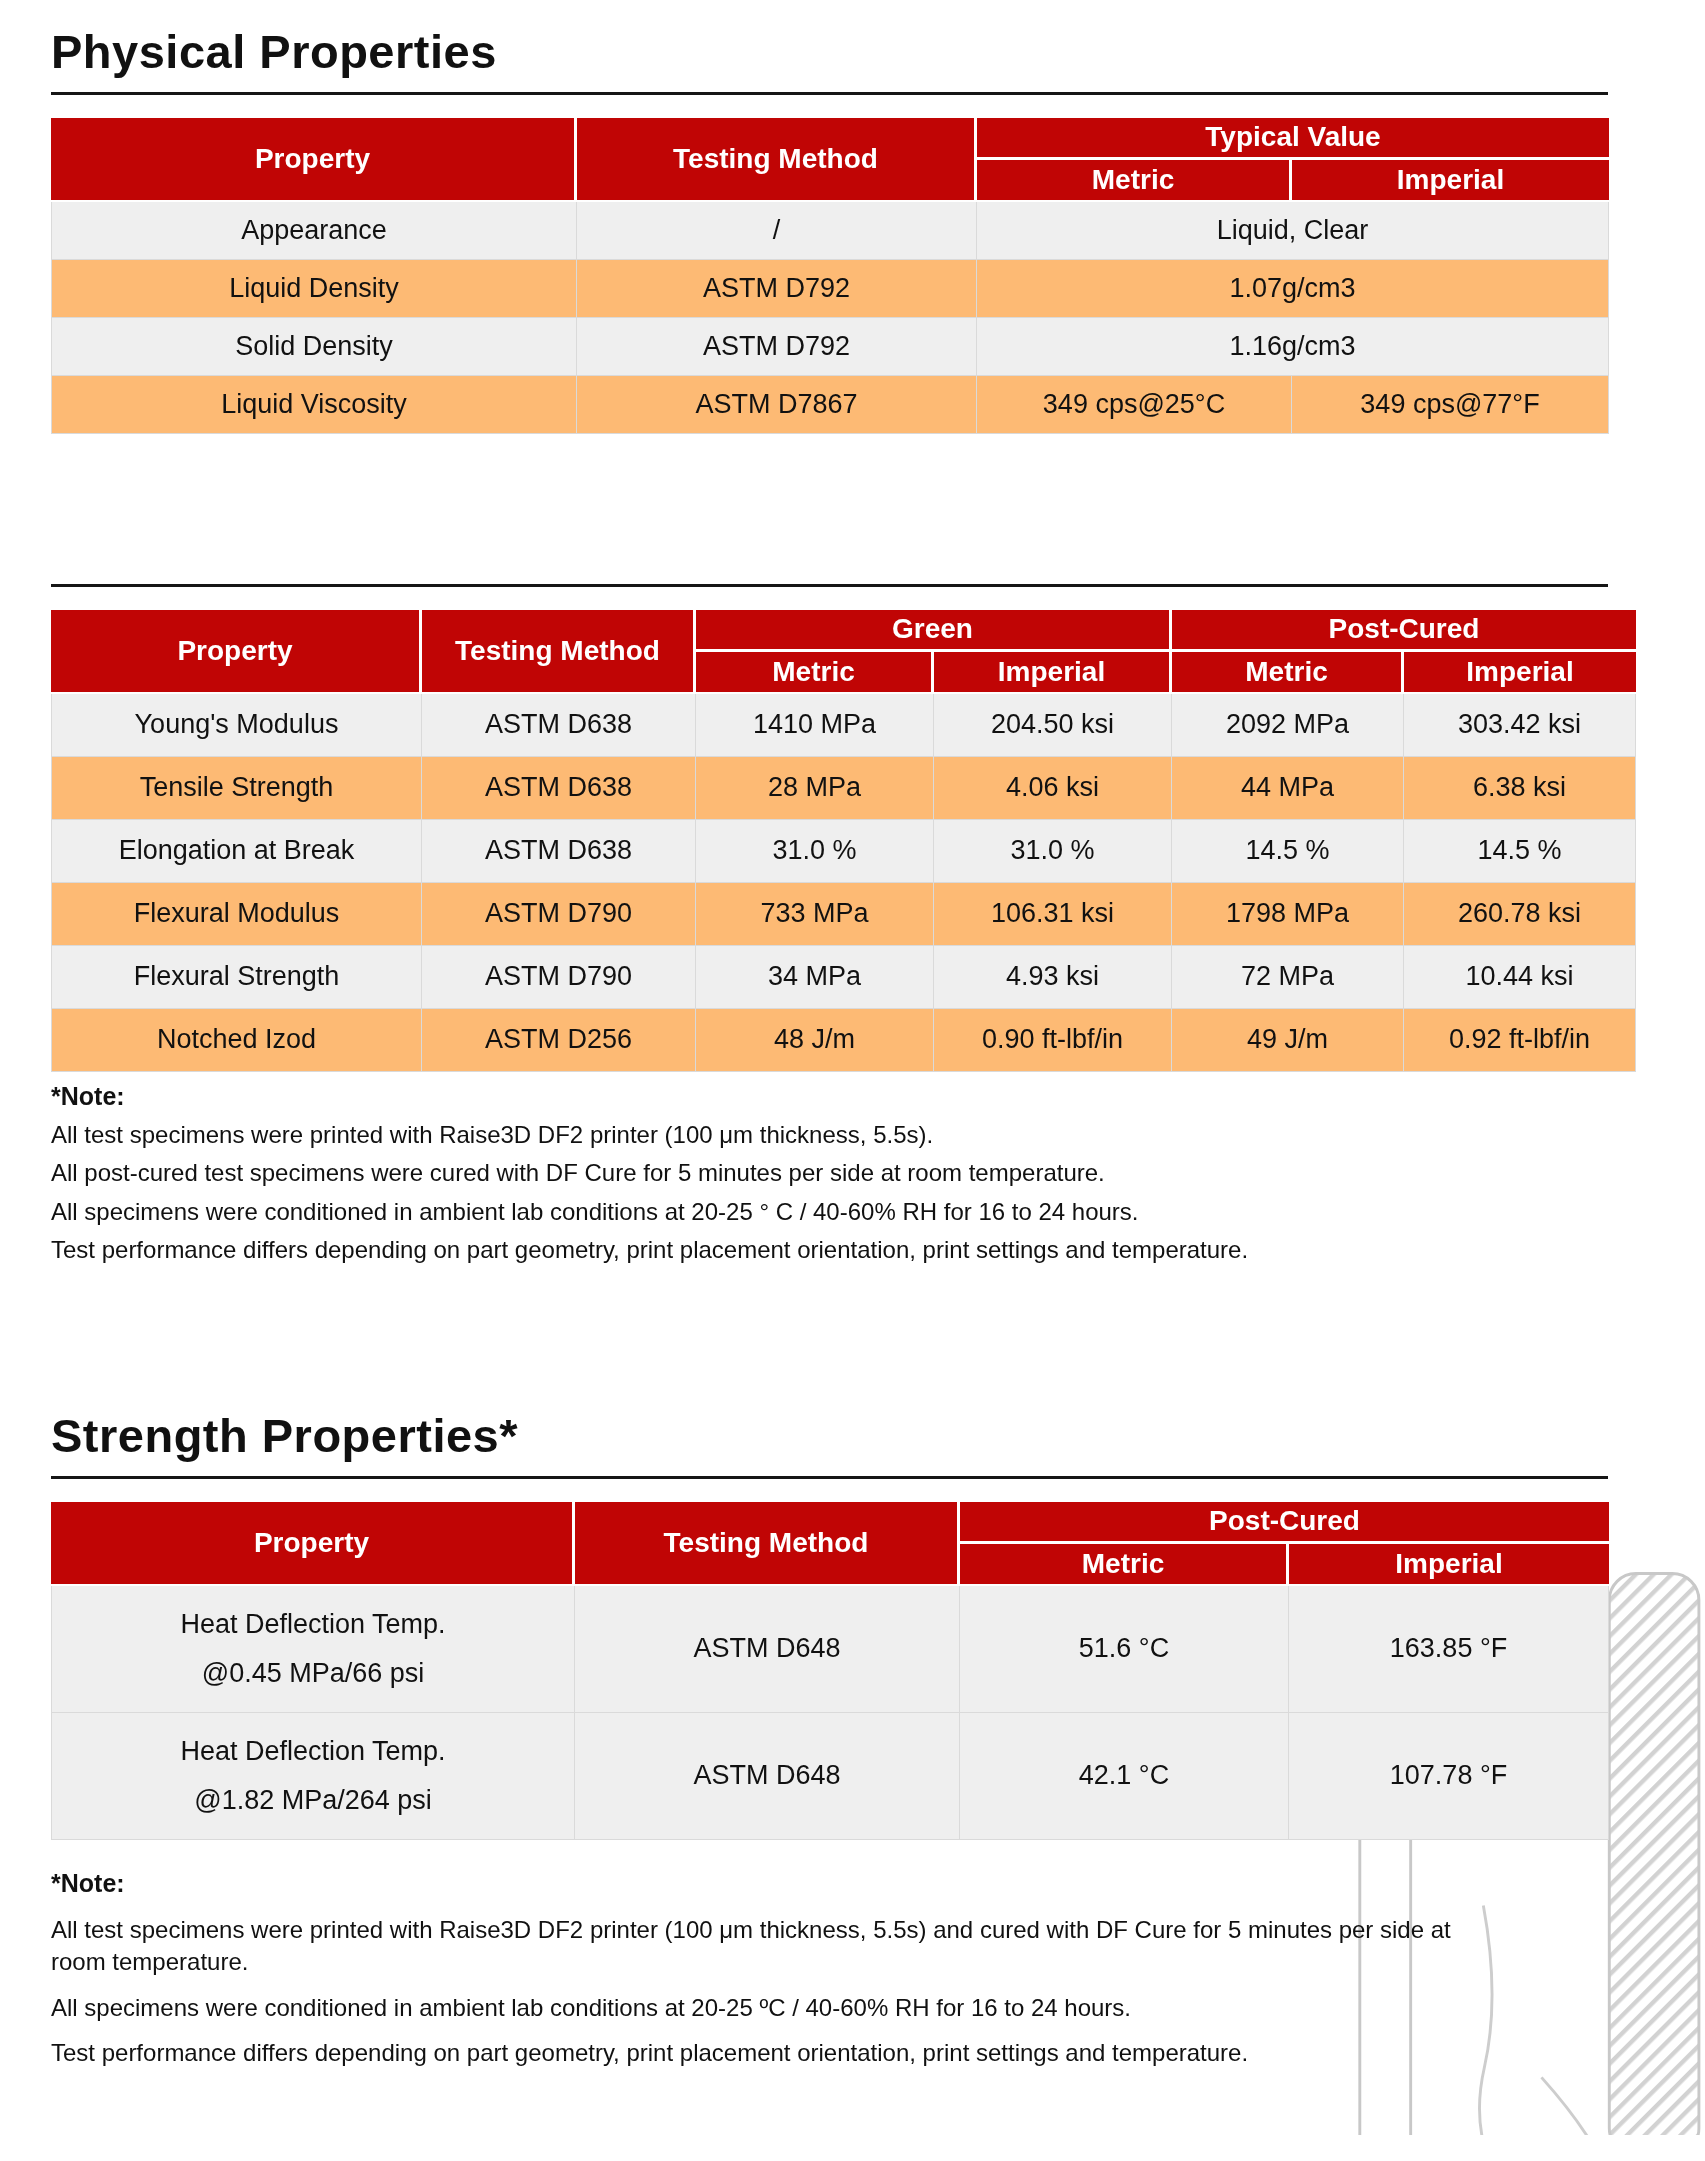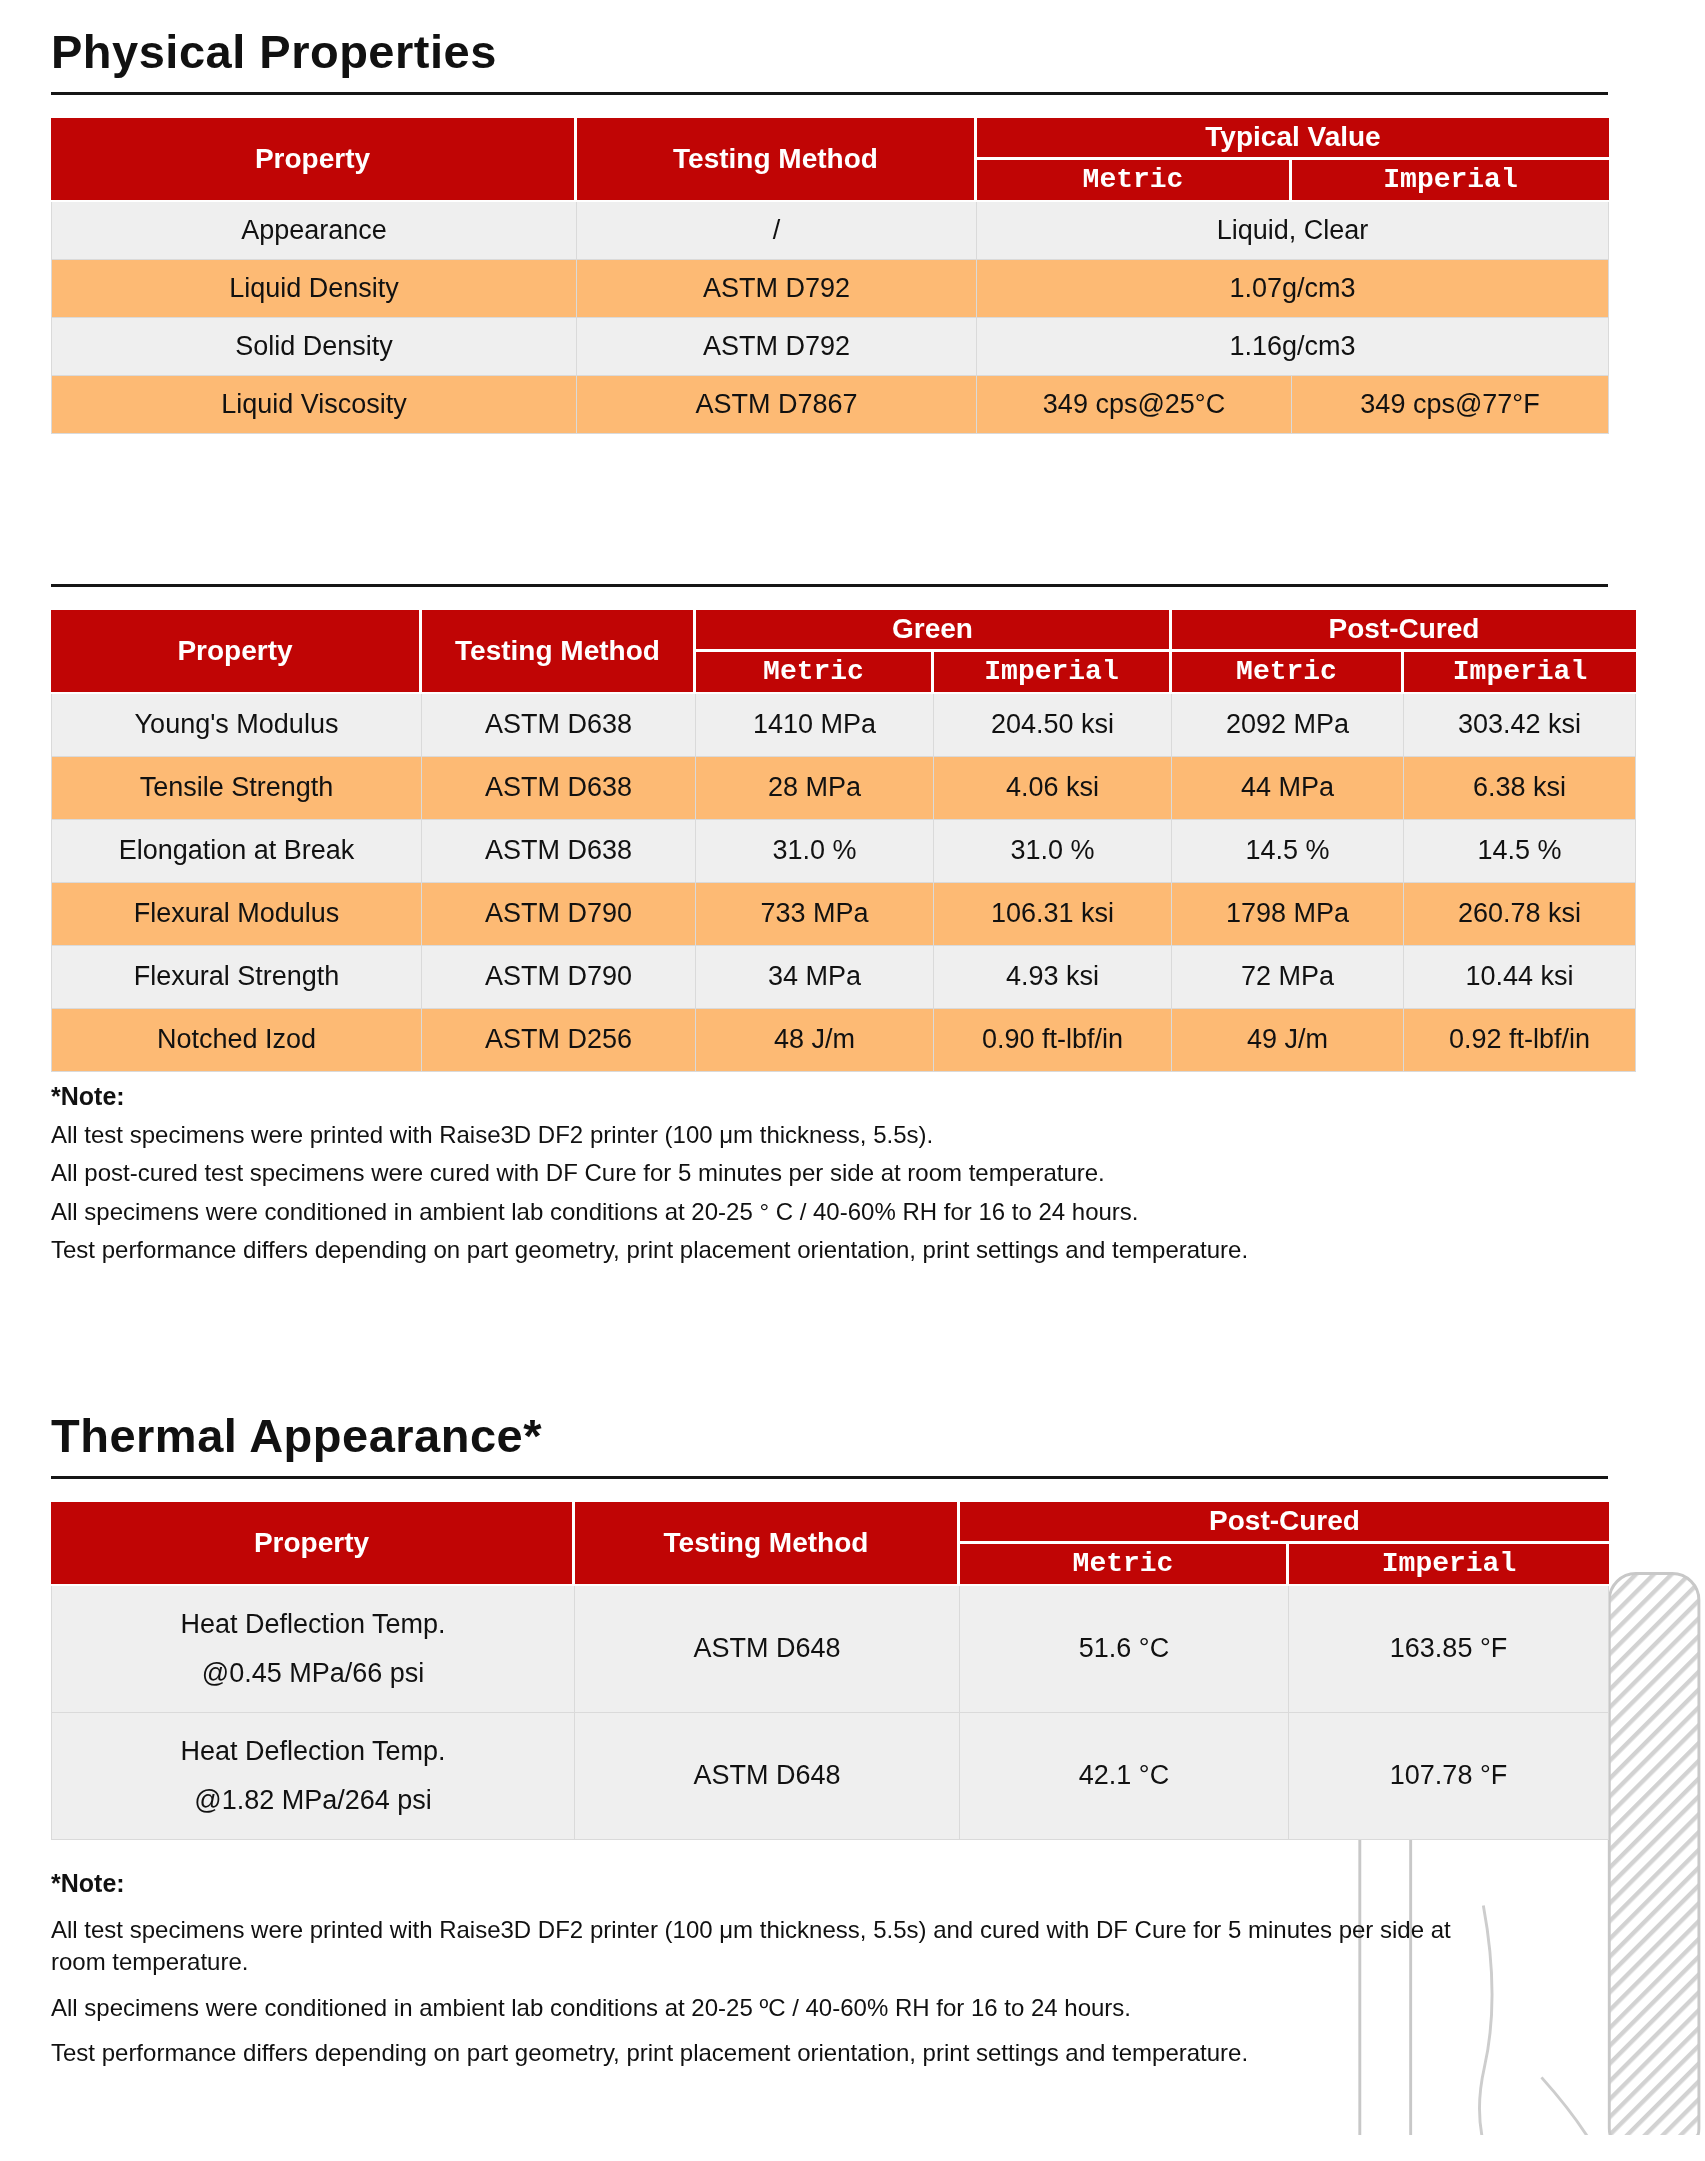--- a/index.html
+++ b/index.html
@@ -22,21 +22,21 @@
     width:1557px; height:0;
     border-top:3.4px solid #161616;
     margin-top:12.6px;
   }
   table { border-collapse:separate; border-spacing:0; table-layout:fixed; margin-top:23px; }
   th {
     background:#c00505; color:#ffffff; font-weight:bold;
     font-size:28px; text-align:center; vertical-align:middle;
   }
   thead tr.group-row th { height:42px; }
-  thead tr.sub-row th { height:42px;font-family:Liberation Mono, monospace; }
+  thead tr.sub-row th { height:42px; }
   th.div-r { border-right:3.9px solid #ffffff; }
   th.div-b { border-bottom:3.9px solid #ffffff; }
   th.head-bottom { border-bottom:2.4px solid #ffffff; }
   td {
     font-size:27px; color:#111111; text-align:center; vertical-align:middle;
     background:#fdba74;
     border-right:1.5px solid #dadada; border-bottom:1.5px solid #dadada;
   }
   td:first-child { border-left:1.5px solid #dadada; }
   tr.alt td { background:#efefef;margin-top:9px; }
@@ -197,21 +197,21 @@
     <div class="notes">
       <div class="note-heading">*Note:</div>
       <p>All test specimens were printed with Raise3D DF2 printer (100 μm thickness, 5.5s).</p>
       <p>All post-cured test specimens were cured with DF Cure for 5 minutes per side at room temperature.</p>
       <p>All specimens were conditioned in ambient lab conditions at 20-25 ° C / 40-60% RH for 16 to 24 hours.</p>
       <p>Test performance differs depending on part geometry, print placement orientation, print settings and temperature.</p>
     </div>
   </div>
 
   <div class="section gap-thermal">
-    <h1 class="sec-title">Thermal Appearance*</h1>
+    <h1 class="sec-title">Strength Properties*</h1>
     <div class="rule"></div>
 
     <table class="t-thermal">
       <colgroup>
           <col class="c1">
           <col class="c2">
           <col class="c3">
           <col class="c4">
         </colgroup>
       <thead>

